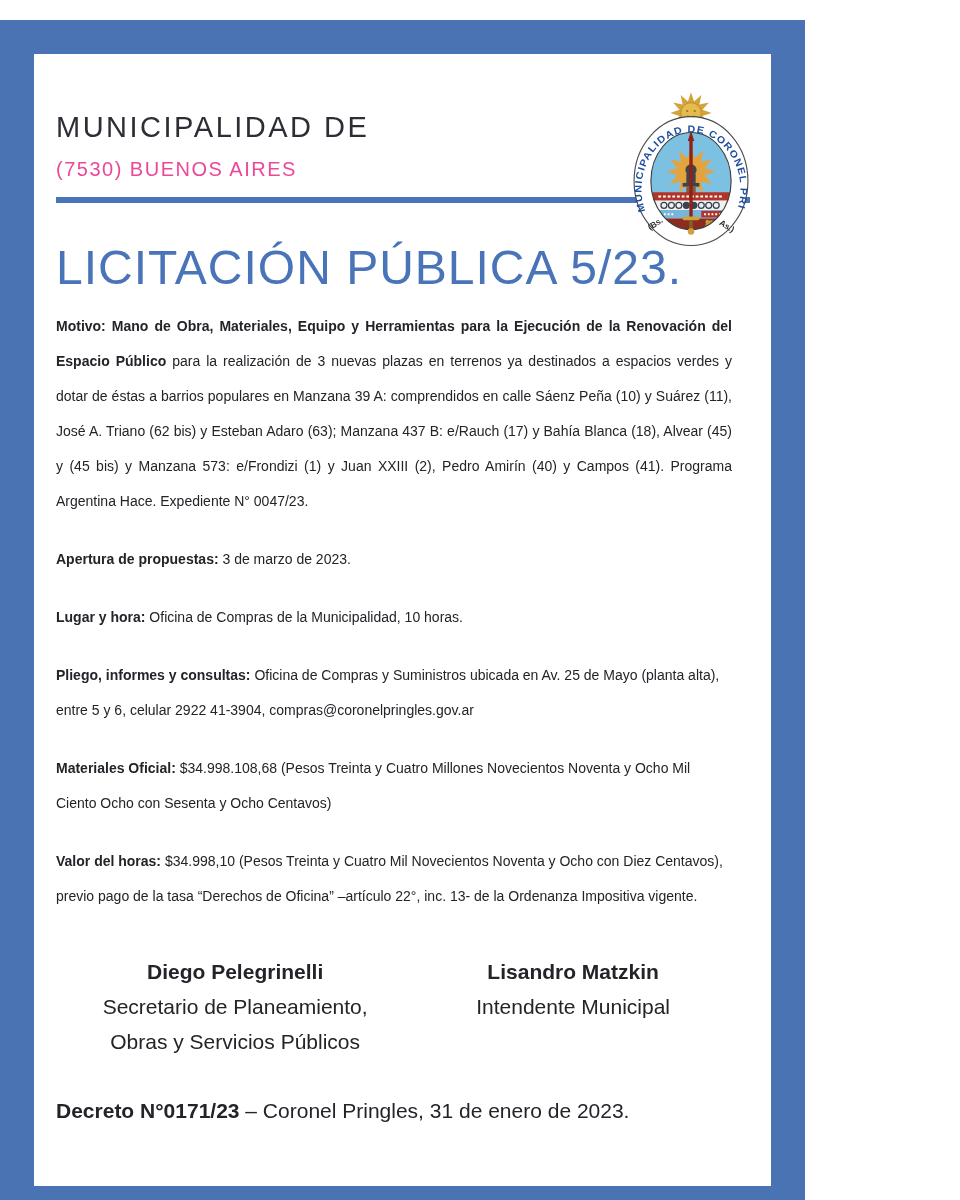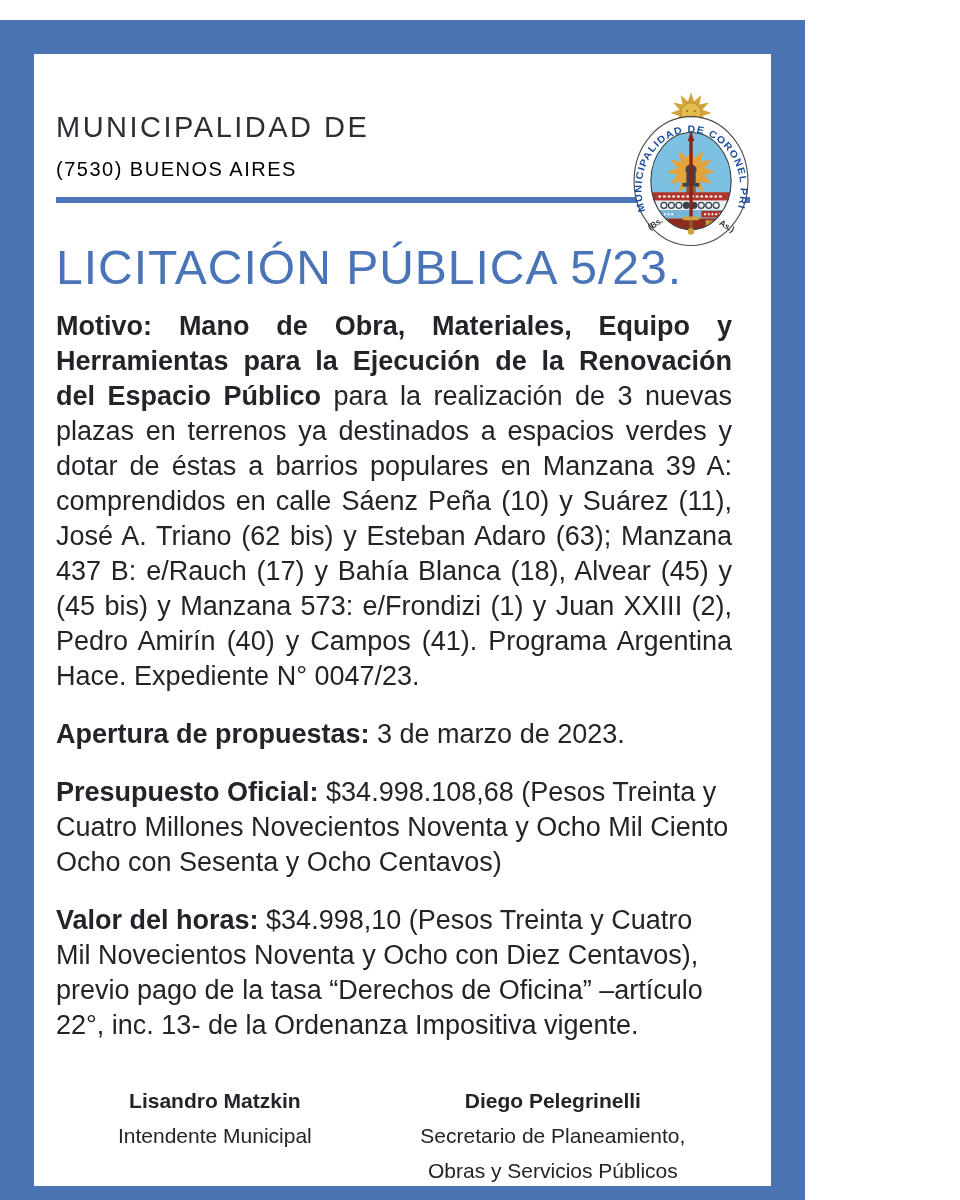--- a/index.html
+++ b/index.html
@@ -10,29 +10,29 @@
     background:#fff;
     position:relative;
     padding:54px 39px 0 22px;
     font-family:"Liberation Sans","DejaVu Sans",sans-serif;
     color:var(--ink,#232329);
     overflow:hidden;
     margin-top:20px;
   }
   
   .org-line{font-size:29px;line-height:38px;letter-spacing:2.5px;font-weight:500;color:#2d2d35;}
-  .org-loc{font-size:20px;line-height:26px;letter-spacing:1.5px;font-weight:500;color:#000000;margin-top:10px;}
+  .org-loc{font-size:20px;line-height:26px;letter-spacing:1.5px;font-weight:500;color:#ec4899;margin-top:10px;}
   .rule{width:694px;height:6px;background:var(--accent,#4a74b8);margin-top:15px;}
   
   .seal{position:absolute;top:28px;right:10px;width:140px;height:172px;}
   
   h1.tender-title{font-size:48px;line-height:44px;letter-spacing:1px;font-weight:400;
     color:var(--accent,#4a74b8);margin:43px 0 0 0;}
   
-  p.body-par{font-size:27px;line-height:35px;margin:23px 0 0 0;}
+  p.body-par{font-size:14px;line-height:35px;margin:23px 0 0 0;}
   p.body-par.first{margin-top:19px;}
   p.justify{text-align:justify;}
   p.body-par b{font-weight:700;text-align:right;}
   
   .sigs{display:flex;margin-top:40px;align-items:flex-start;}
   .sig{text-align:center;font-size:21px;line-height:35px;}
   .sig-left{flex:0 0 53%;}
   .sig-right{flex:0 0 47%;}
   .sig .name{font-weight:700;}
   
@@ -119,33 +119,35 @@
     <text x="29" y="151" font-size="9" font-weight="bold" fill="#2c2c34" transform="rotate(-32 33 148)" font-family="Liberation Sans, DejaVu Sans, sans-serif">(Bs.</text>
     <text x="105" y="151" font-size="9" font-weight="bold" fill="#2c2c34" transform="rotate(32 113 148)" font-family="Liberation Sans, DejaVu Sans, sans-serif">As.)</text>
   </svg>
 
   <h1 class="tender-title">LICITACIÓN PÚBLICA 5/23.</h1>
 
   <p class="body-par first justify"><b>Motivo: Mano de Obra, Materiales, Equipo y Herramientas para la Ejecución de la Renovación del Espacio Público</b><span> para la realización de 3 nuevas plazas en terrenos ya destinados a espacios verdes y dotar de éstas a barrios populares en Manzana 39 A: comprendidos en calle Sáenz Peña (10) y Suárez (11), José A. Triano (62 bis) y Esteban Adaro (63); Manzana 437 B: e/Rauch (17) y Bahía Blanca (18), Alvear (45) y (45 bis) y Manzana 573: e/Frondizi (1) y Juan XXIII (2), Pedro Amirín (40) y Campos (41). Programa Argentina Hace. Expediente N° 0047/23.</span></p>
 
   <p class="body-par"><b>Apertura de propuestas:</b><span> 3 de marzo de 2023.</span></p>
 
+  <p class="body-par"><b>Lugar y hora:</b><span> Oficina de Compras de la Municipalidad, 10 horas.</span></p>
 
+  <p class="body-par"><b>Pliego, informes y consultas:</b><span> Oficina de Compras y Suministros ubicada en Av. 25 de Mayo (planta alta), entre 5 y 6, celular 2922 41-3904, compras@coronelpringles.gov.ar</span></p>
 
-  <p class="body-par"><b>Presupuesto Oficial:</b><span> $34.998.108,68 (Pesos Treinta y Cuatro Millones Novecientos Noventa y Ocho Mil Ciento Ocho con Sesenta y Ocho Centavos)</span></p>
+  <p class="body-par"><b>Materiales Oficial:</b><span> $34.998.108,68 (Pesos Treinta y Cuatro Millones Novecientos Noventa y Ocho Mil Ciento Ocho con Sesenta y Ocho Centavos)</span></p>
 
   <p class="body-par"><b>Valor del horas:</b><span> $34.998,10 (Pesos Treinta y Cuatro Mil Novecientos Noventa y Ocho con Diez Centavos), previo pago de la tasa “Derechos de Oficina” –artículo 22°, inc. 13- de la Ordenanza Impositiva vigente.</span></p>
 
   <div class="sigs">
-    <div class="sig sig-right">
-      <div class="name">Lisandro Matzkin</div>
-      <div>Intendente Municipal</div>
-    </div>
     <div class="sig sig-left">
       <div class="name">Diego Pelegrinelli</div>
       <div>Secretario de Planeamiento,</div>
       <div>Obras y Servicios Públicos</div>
+    </div>
+    <div class="sig sig-right">
+      <div class="name">Lisandro Matzkin</div>
+      <div>Intendente Municipal</div>
     </div>
   </div>
 
   <p class="decree"><b>Decreto N°0171/23</b><span> – Coronel Pringles, 31 de enero de 2023.</span></p>
 
 </div>
 
 </body></html>

